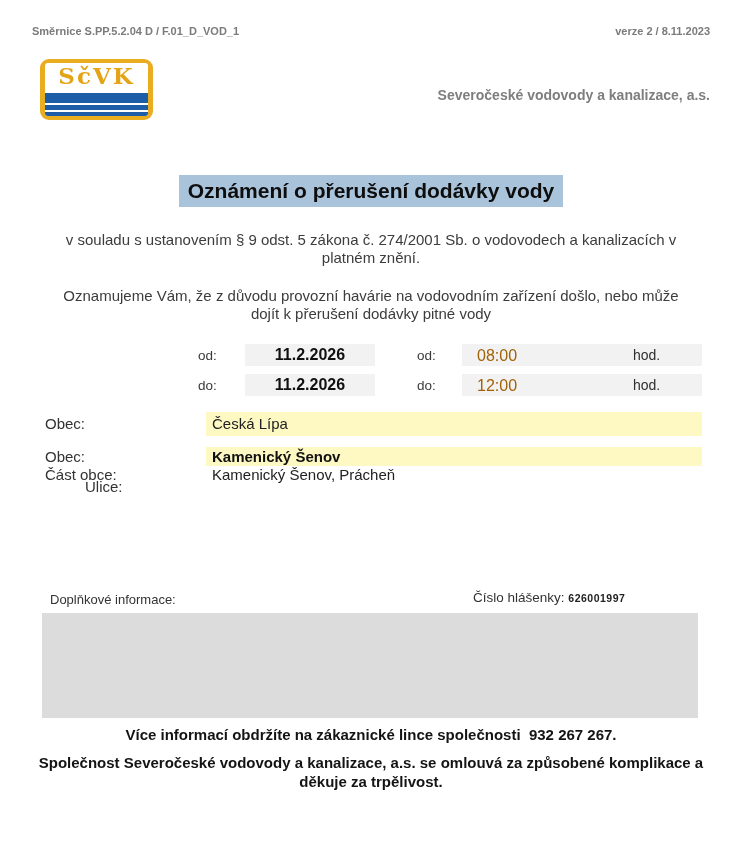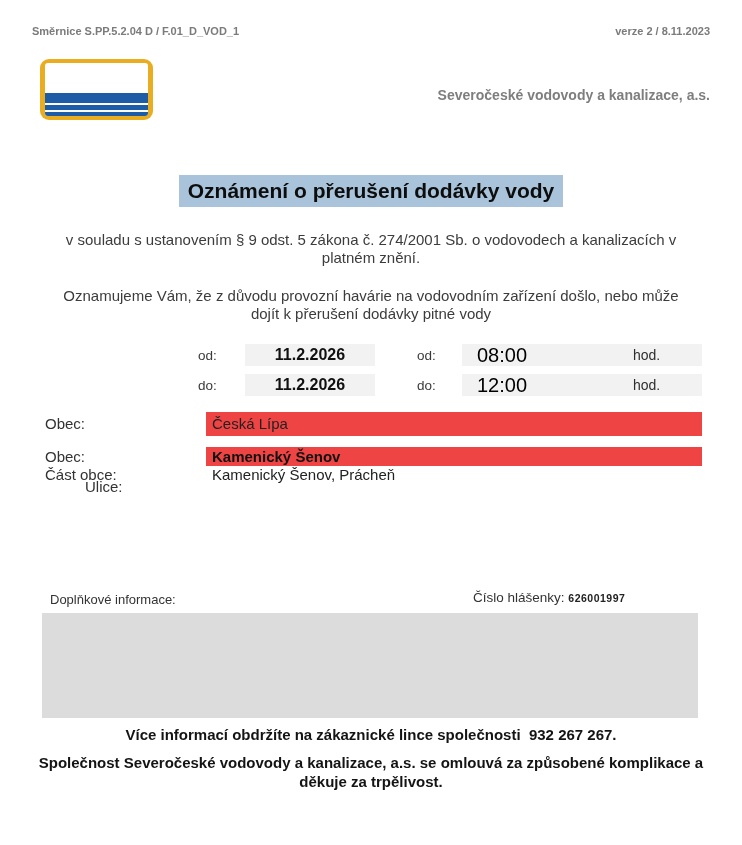--- a/index.html
+++ b/index.html
@@ -39,29 +39,29 @@
     font-size:15px; line-height:18px; color:#3c3c3c; }
   .para-legal { top:231px; }
   .para-announce { top:287px; }
   
   .sched-label { position:absolute; font-size:13.5px; color:#3a3a3a; }
   .date-field { position:absolute; left:245px; width:130px; height:22px;
     background:#f2f2f2; text-align:center; font-size:16px; font-weight:bold;
     color:#101010; line-height:22px; }
   .time-strip { position:absolute; left:462px; width:240px; height:22px;
     background:#f2f2f2; }
-  .time-val { position:absolute; left:15px; top:0; font-size:20px;
-    color:#000000; line-height:23px; }
+  .time-val { position:absolute; left:15px; top:0; font-size:16px;
+    color:#a16207; line-height:23px; }
   .hod { position:absolute; left:171px; top:0; font-size:14px;
     color:#2e2e2e; line-height:22px; }
   
   .loc-label { position:absolute; left:45px; font-size:15px; color:#333333; }
   .loc-field { position:absolute; left:206px; width:496px; font-size:15px;
     color:#222222; padding-left:6px; }
-  .field-bg { background:#ef4444; }
+  .field-bg { background:#fef9c3; }
   .bold { font-weight:bold; color:#111111; }
   
   .note { position:absolute; top:517px; left:0; right:0; text-align:center;
     font-size:15px; color:#262626; text-decoration:underline; }
   
   .addl-label { position:absolute; left:50px; top:592px; font-size:13px; color:#333333; }
   .report-no { position:absolute; left:473px; top:590px; font-size:13.5px; color:#333333; }
   .report-no .num { font-size:10.5px; font-weight:bold; letter-spacing:0.5px; color:#222222; }
   
   .info-box { position:absolute; left:42px; top:613px; width:656px; height:105px;
@@ -77,20 +77,21 @@
 
 <div class="page">
 
   <div class="doc-header">
     <span>Směrnice S.PP.5.2.04 D / F.01_D_VOD_1</span>
     <span>verze 2 / 8.11.2023</span>
   </div>
 
   <div class="logo">
     <div class="logo-inner">
+      <div class="logo-text">SčVK</div>
       <div class="stripe s1"></div>
       <div class="stripe s2"></div>
       <div class="stripe s3"></div>
     </div>
   </div>
 
   <div class="company">Severočeské vodovody a kanalizace, a.s.</div>
 
   <div class="title-wrap">
     <span class="title-hl">Oznámení o přerušení dodávky vody</span>

